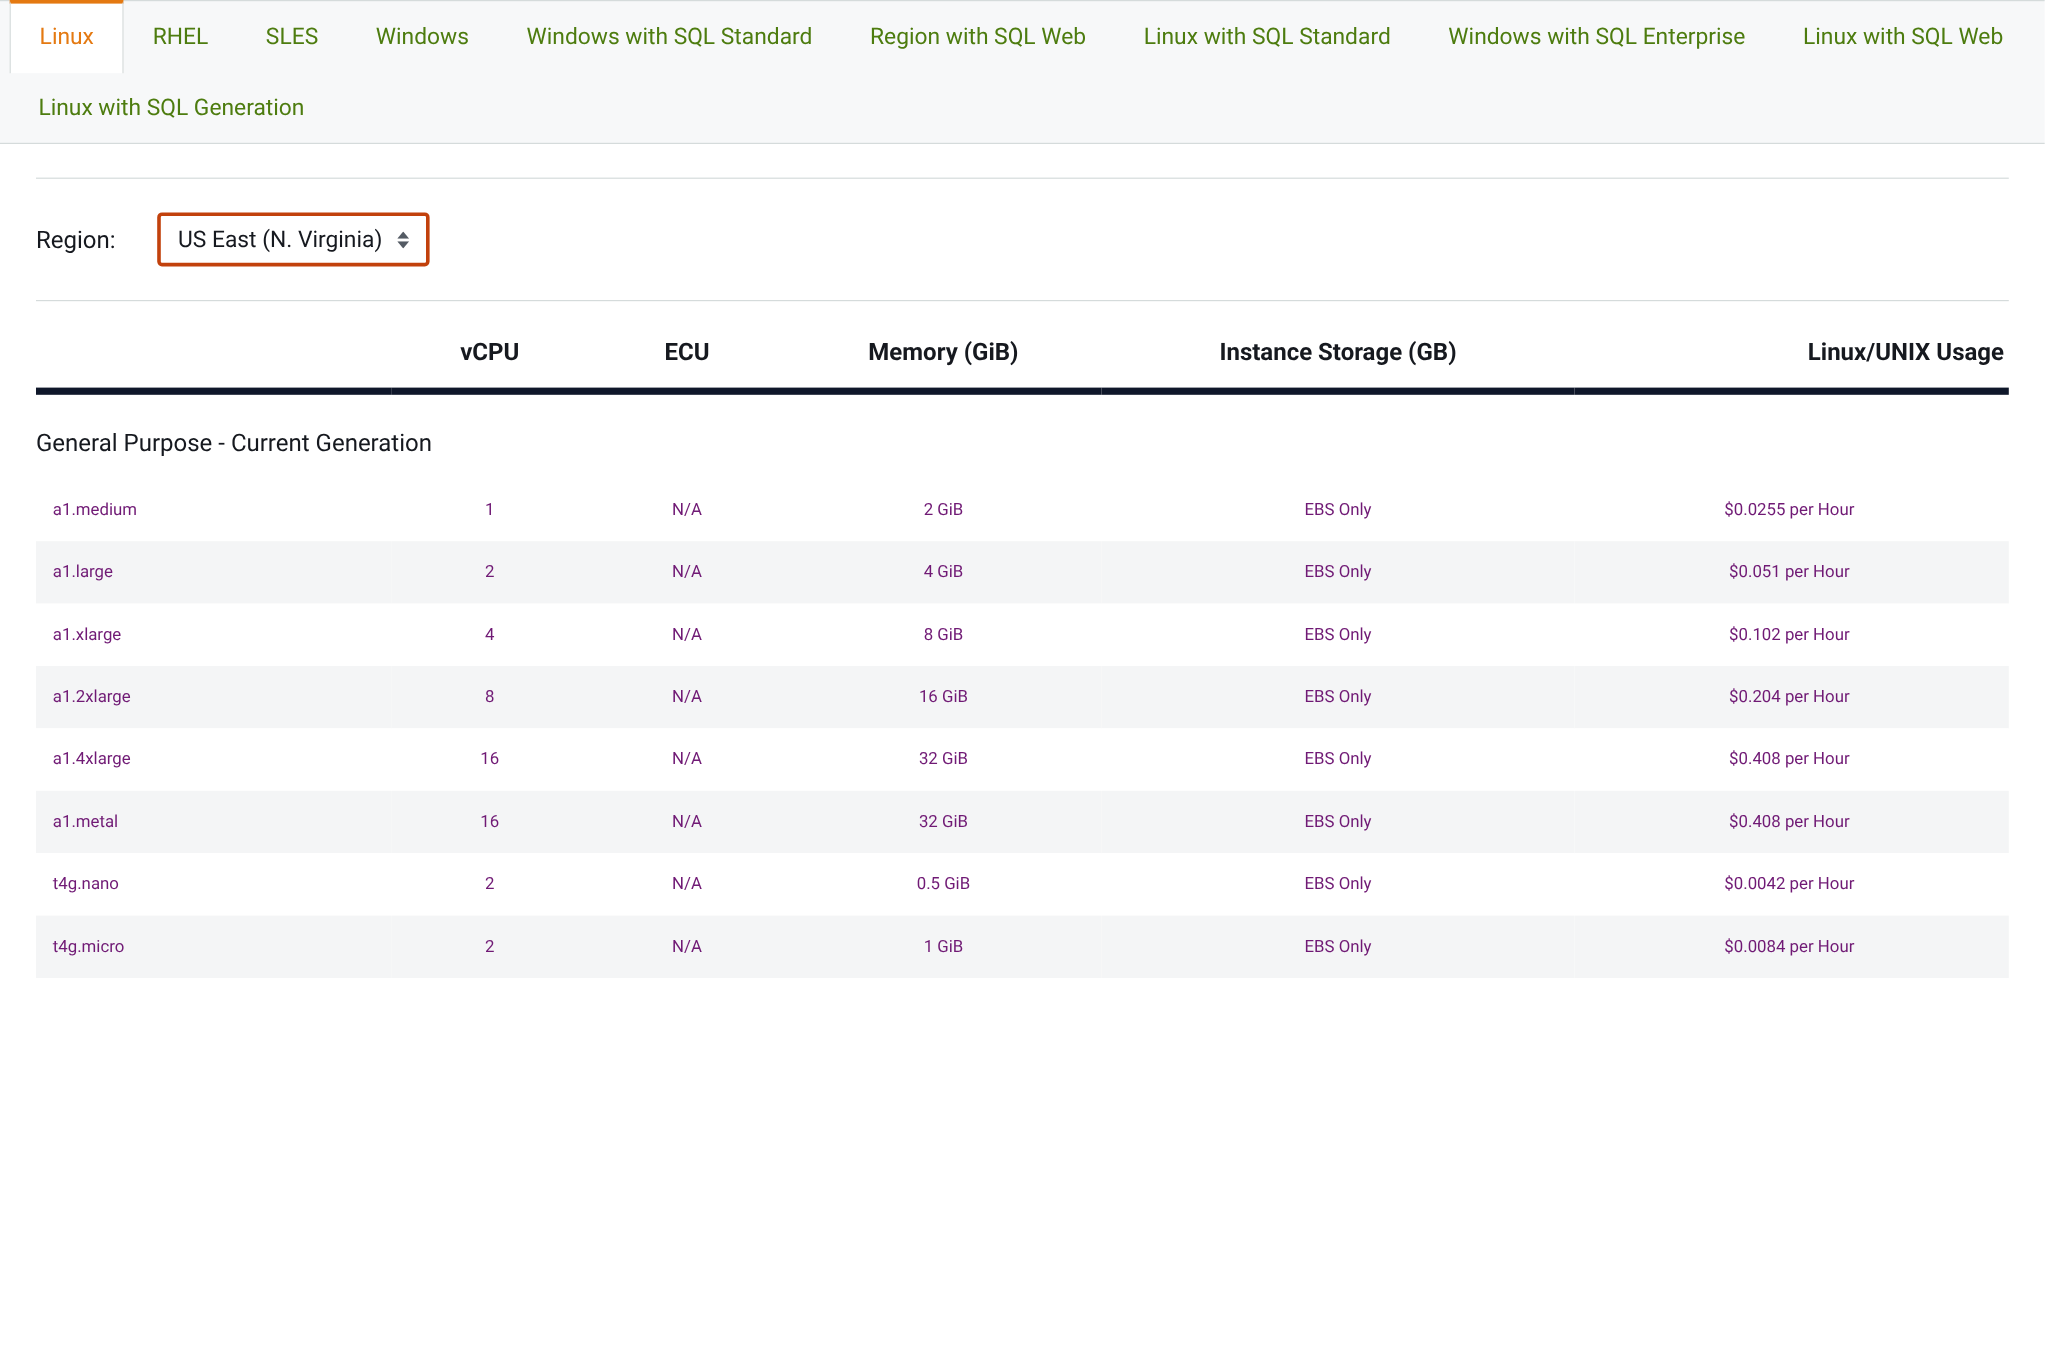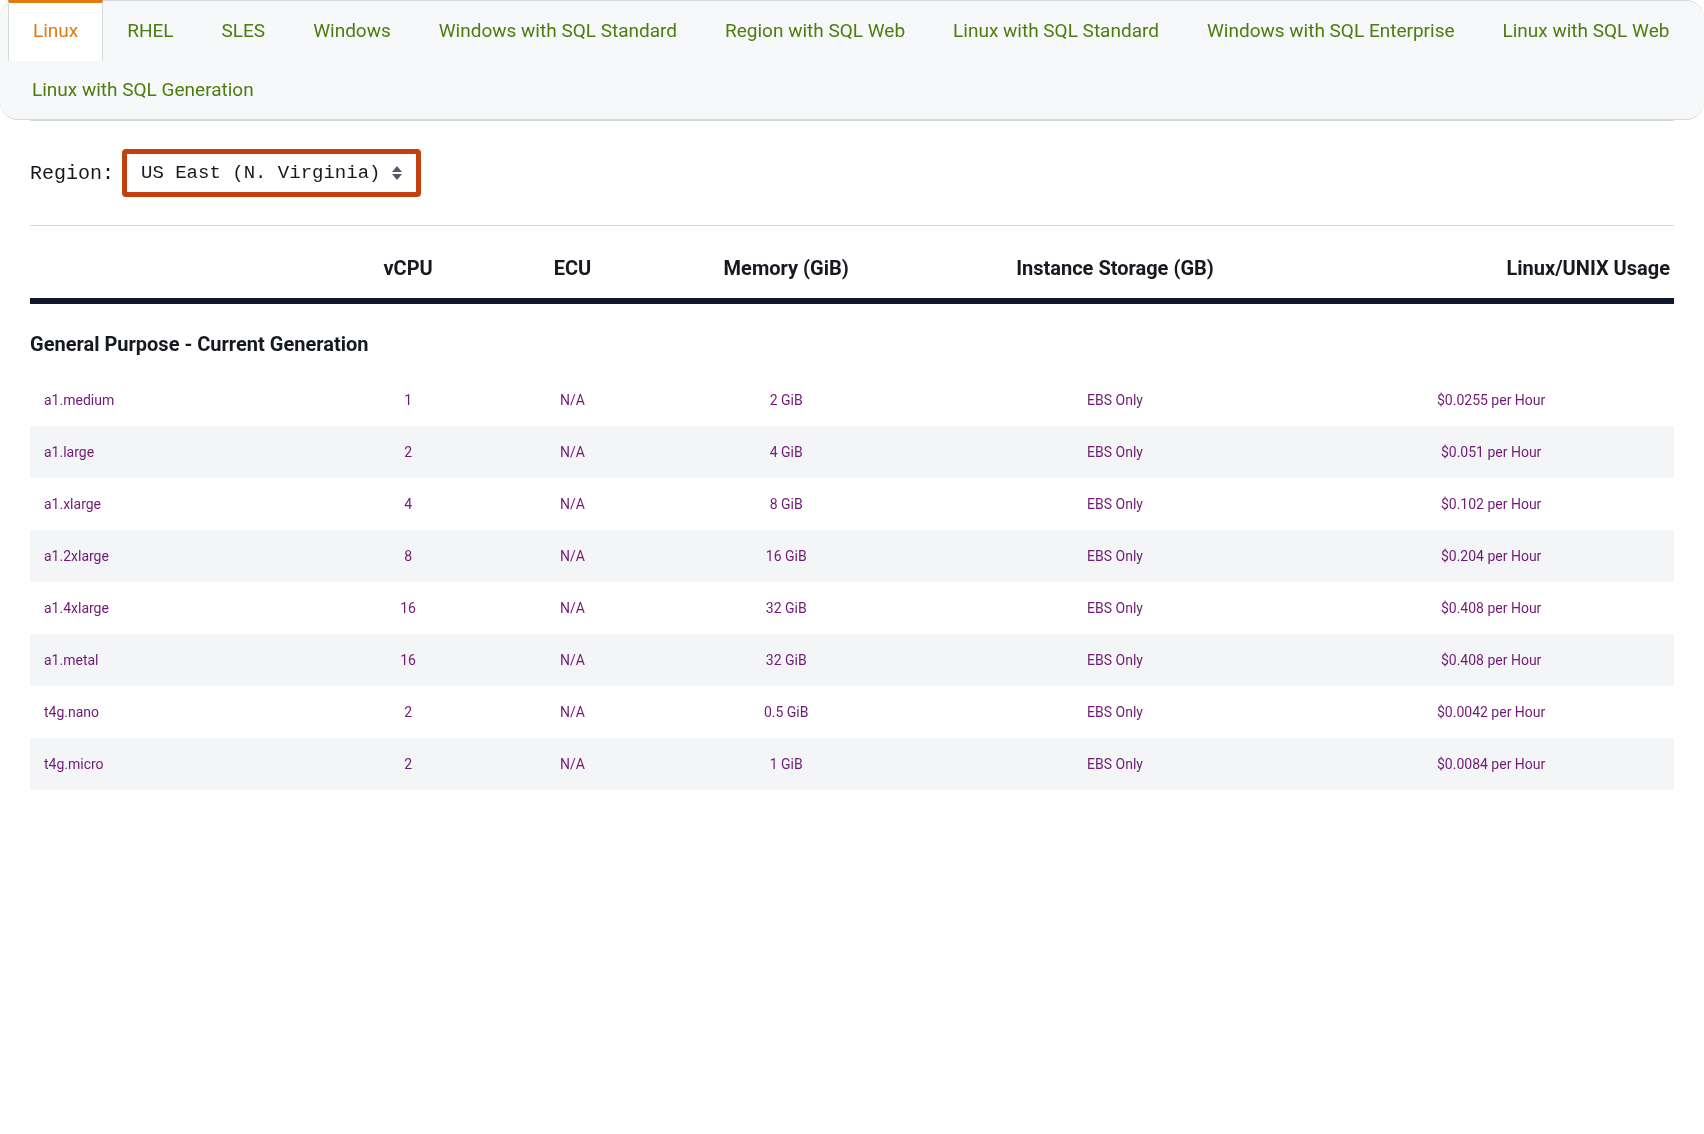--- a/index.html
+++ b/index.html
@@ -10,21 +10,20 @@
     background: #fff;
   }
   .tabs {
     display: flex;
     flex-wrap: wrap;
     gap: 0;
     background: #f7f8f9;
     border-top: 1px solid #d5dbdb;
     border-bottom: 1px solid #d5dbdb;
     padding: 0 8px;
-    border-radius: 18px;
   }
   .tab {
     padding: 18px 24px;
     color: #4d7c0f;
     cursor: pointer;
     font-size: 19px;
     white-space: nowrap;
   }
   .tab.active {
     background: #fff;
@@ -35,35 +34,35 @@
     margin-top: -1px;
     margin-bottom: -1px;
     padding-top: 16px;
   }
   .content {
     padding: 0 30px;
   }
   .region-row {
     display: flex;
     align-items: center;
-    gap: 8px;
+    gap: 35px;
     padding: 28px 0;
     border-top: 1px solid #d5dbdb;
     border-bottom: 1px solid #d5dbdb;
-    font-family: Liberation Mono, monospace;
+    margin-top: 28px;
   }
   .region-label {
     font-size: 20px;
     color: #16191f;
   }
   .region-select {
     display: inline-flex;
     align-items: center;
     gap: 12px;
-    border: 5px solid #c2410c;
+    border: 3px solid #c2410c;
     border-radius: 4px;
     padding: 8px 14px;
     font-size: 19px;
     color: #16191f;
     background: #fff;
     cursor: pointer;
   }
   .select-caret {
     display: inline-flex;
     flex-direction: column;
@@ -79,21 +78,21 @@
     text-align: center;
     font-weight: 700;
     font-size: 20px;
     padding: 24px 10px 18px;
     border-bottom: 6px solid #0f172a;
     color: #16191f;
   }
   thead th:first-child { text-align: left; }
   thead th:last-child { text-align: right; padding-right: 4px;}
   .section-title td {
-    font-weight: 700;
+    font-weight: 400;
     font-size: 20px;
     padding: 28px 0 18px 0;
     color: #16191f;
   }
   tbody tr.data-row td {
     padding: 18px 10px;
     font-size: 14px;
     text-align: center;
     color: #701a75;
   }

